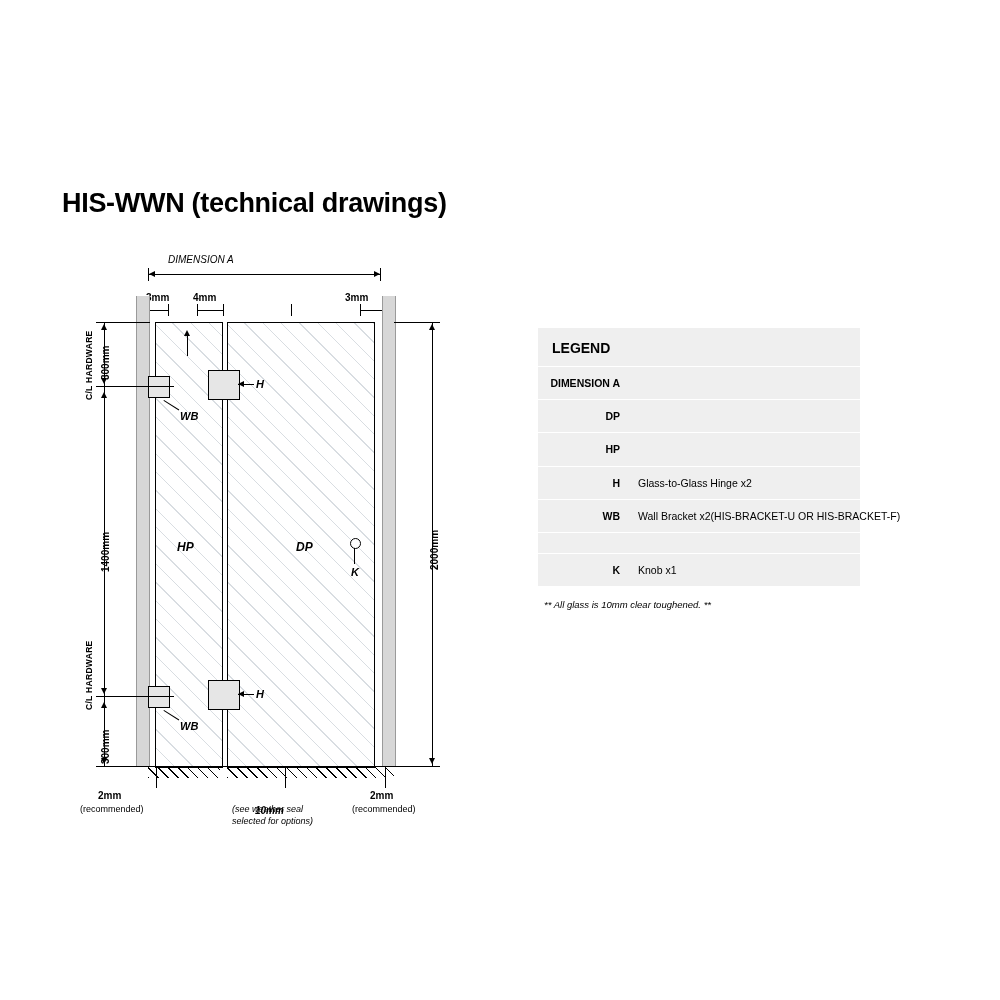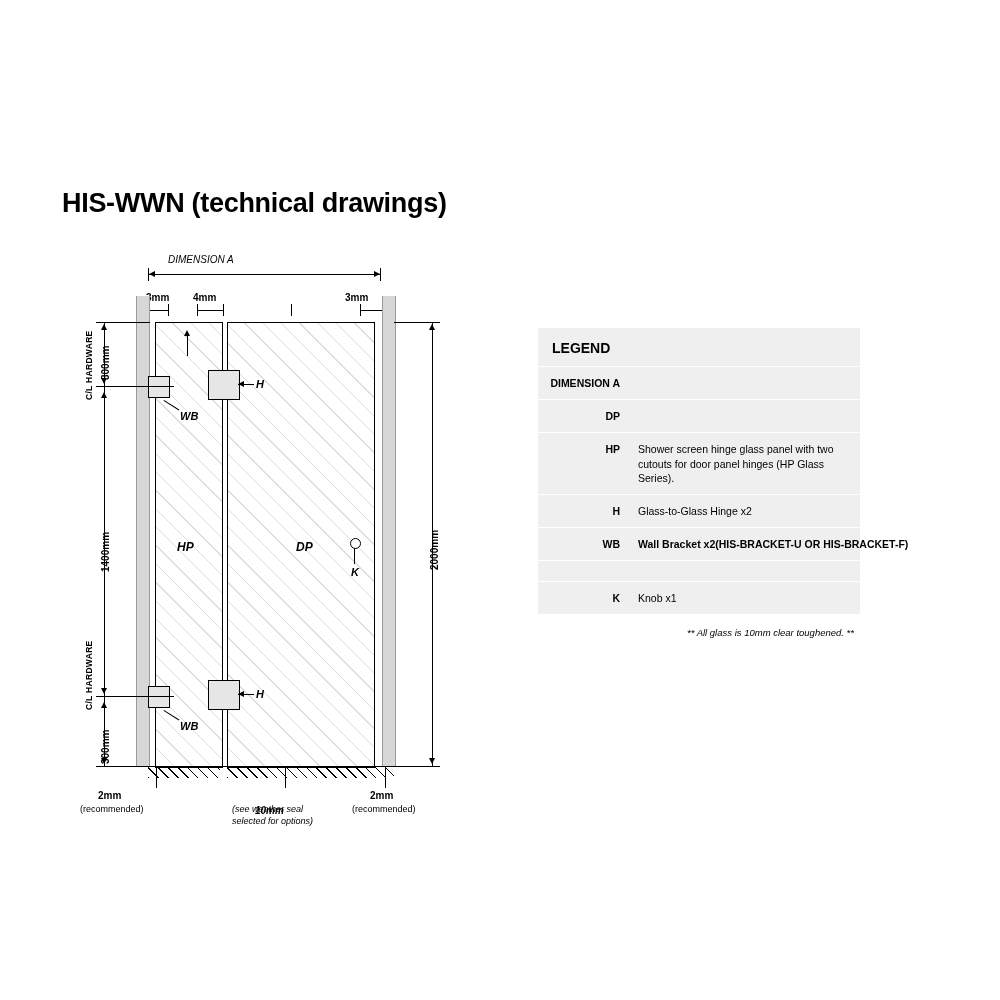--- a/index.html
+++ b/index.html
@@ -110,26 +110,26 @@
     font-weight:bold;
     box-sizing:border-box;
     line-height:1.35;
   }
   .lrow .v{
     flex:1;
     padding:9px 8px 9px 8px;
     line-height:1.35;
     box-sizing:border-box;
   }
-  .lrow.wide .v{ white-space:nowrap;font-weight:bold; }
+  .lrow.wide .v{ white-space:nowrap; }
   .lrow.spacer{min-height:20px;}
   #legend .footnote{
     font-size:9.5px;
     font-style:italic;
-    text-align:right;
+    text-align:left;
     padding:12px 6px 10px 6px;
     background:#ffffff;
   }
 </style>
 </head>
 <body>
 
 <div class="page-title">HIS-WWN (technical drawings)</div>
 
 <div id="drawing">
@@ -243,21 +243,20 @@
   <div class="lrow">
     <div class="k">DIMENSION A</div>
   </div>
 
   <div class="lrow">
     <div class="k">DP</div>
   </div>
 
   <div class="lrow">
     <div class="k">HP</div>
-    <div class="v">Shower screen hinge glass panel with two cutouts for door panel hinges (HP Glass Series).</div>
   </div>
 
   <div class="lrow">
     <div class="k">H</div>
     <div class="v">Glass-to-Glass Hinge x2</div>
   </div>
 
   <div class="lrow wide">
     <div class="k">WB</div>
     <div class="v">Wall Bracket x2(HIS-BRACKET-U OR HIS-BRACKET-F)</div>

